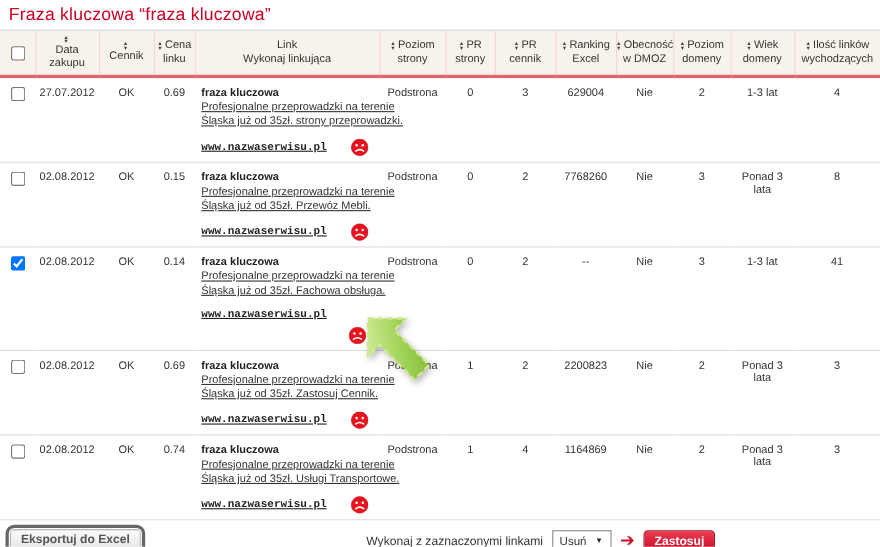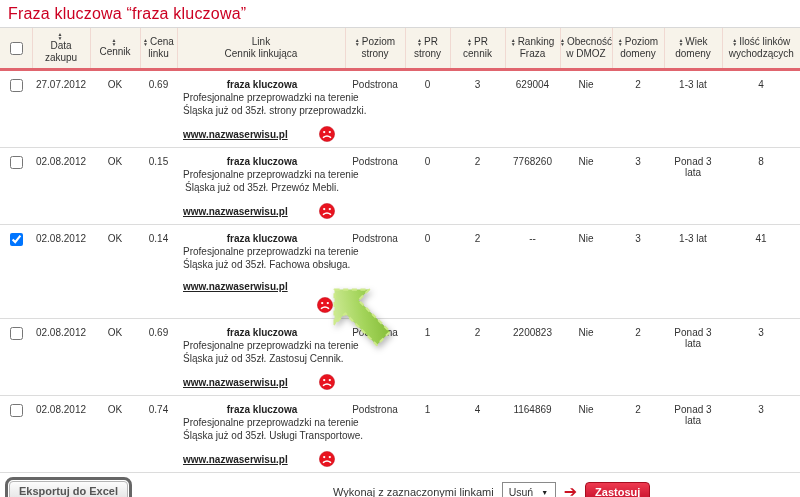--- a/index.html
+++ b/index.html
@@ -20,24 +20,24 @@
     border-bottom:3px solid #e0656e;font-size:10px;cursor:pointer;
   }
   thead th:first-child{border-left:none;}
   .hl1,.hl2{line-height:12px;display:flex;justify-content:center;align-items:center;}
   .sort{display:inline-flex;flex-direction:column;margin-right:2px;color:#444;}
   .sort i{font-style:normal;font-size:5px;line-height:4px;}
   tbody td{
     vertical-align:top;text-align:center;padding-top:8px;
     border-bottom:1px solid #dcdcdc;background:#fff;
   }
-  tbody td.c-link{text-align:center;padding:7px 4px 5px 6px;line-height:13px;}
+  tbody td.c-link{text-align:left;padding:7px 4px 5px 6px;line-height:13px;}
   .anchor{font-weight:bold;color:#222;cursor:pointer;}
-  .desc div{white-space:nowrap;}
-  .urlrow{display:flex;align-items:center;margin-top:9px;}
+  .desc div{white-space:nowrap;text-decoration:underline;}
+  .urlrow{display:flex;align-items:center;margin-top:9px;font-family:Liberation Mono, monospace;}
   .url{font-weight:bold;text-decoration:underline;color:#222;cursor:pointer;}
   .sad{margin-left:auto;margin-right:6px;display:flex;}
   .urlrow.below{flex-wrap:wrap;}
   .urlrow.below .sad{flex-basis:100%;display:flex;justify-content:flex-end;margin-top:4px;margin-right:8px;}
   .rowcheck{margin-top:0;}
   
   .green-arrow{position:absolute;left:322px;top:278px;pointer-events:none;
     filter:drop-shadow(2px 3px 3px rgba(0,0,0,.28));z-index:5;}
   
   .footer{position:relative;height:42px;}
@@ -116,21 +116,21 @@
                 <i>▼</i>
               </span>
               <span>Cena</span>
             </div>
           <div class="hl2">linku</div>
         </th>
         <th>
           <div class="hl1">
               <span>Link</span>
             </div>
-          <div class="hl2">Cennik linkująca</div>
+          <div class="hl2">Wykonaj linkująca</div>
         </th>
         <th>
           <div class="hl1">
               <span class="sort">
                 <i>▲</i>
                 <i>▼</i>
               </span>
               <span>Poziom</span>
             </div>
           <div class="hl2">strony</div>
@@ -156,21 +156,21 @@
           <div class="hl2">cennik</div>
         </th>
         <th>
           <div class="hl1">
               <span class="sort">
                 <i>▲</i>
                 <i>▼</i>
               </span>
               <span>Ranking</span>
             </div>
-          <div class="hl2">Fraza</div>
+          <div class="hl2">Excel</div>
         </th>
         <th>
           <div class="hl1">
               <span class="sort">
                 <i>▲</i>
                 <i>▼</i>
               </span>
               <span>Obecność</span>
             </div>
           <div class="hl2">w DMOZ</div>

